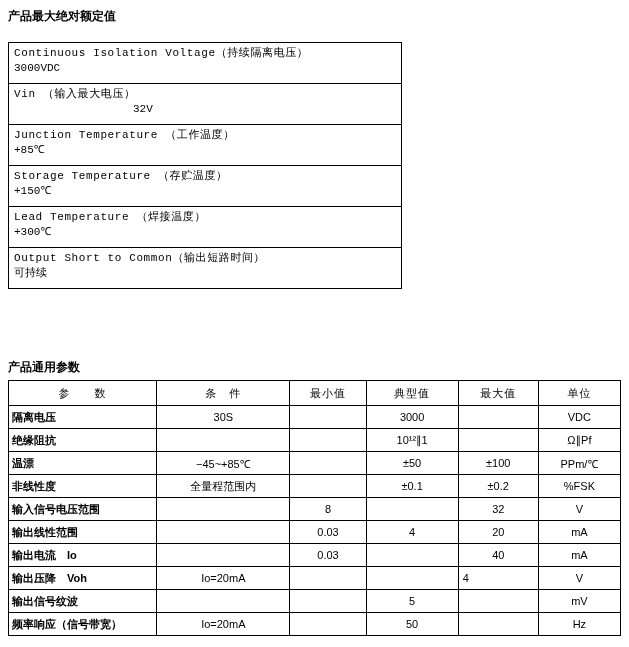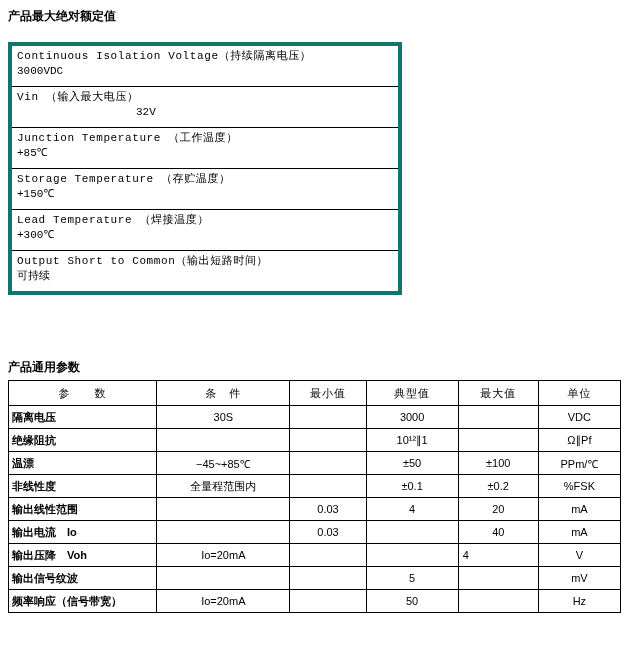--- a/index.html
+++ b/index.html
@@ -35,21 +35,21 @@
   table.rtable {
     position: absolute;
     border-collapse: collapse;
     table-layout: fixed;
     background: #fff;
   }
   #abs-table {
     left: 8px;
     top: 42px;
     width: 394px;
-    border: 4px solid #0f766e;
+    border: 1px solid #0f766e;
   }
   #abs-table td {
     border: 1px solid #000;
     padding: 3px 5px 4px 5px;
     vertical-align: top;
     height: 33px;
   }
   .mono-label {
     font-family: "Liberation Mono", monospace;
     font-size: 11px;
@@ -202,20 +202,28 @@
       </tr>
       <tr>
         <td class="lcell">非线性度</td>
         <td>全量程范围内</td>
         <td></td>
         <td>±0.1</td>
         <td>±0.2</td>
         <td>%FSK</td>
       </tr>
       <tr>
+        <td class="lcell">输入信号电压范围</td>
+        <td></td>
+        <td>8</td>
+        <td></td>
+        <td>32</td>
+        <td>V</td>
+      </tr>
+      <tr>
         <td class="lcell">输出线性范围</td>
         <td></td>
         <td>0.03</td>
         <td>4</td>
         <td>20</td>
         <td>mA</td>
       </tr>
       <tr>
         <td class="lcell">输出电流　Io</td>
         <td class="sub-left vh"></td>

